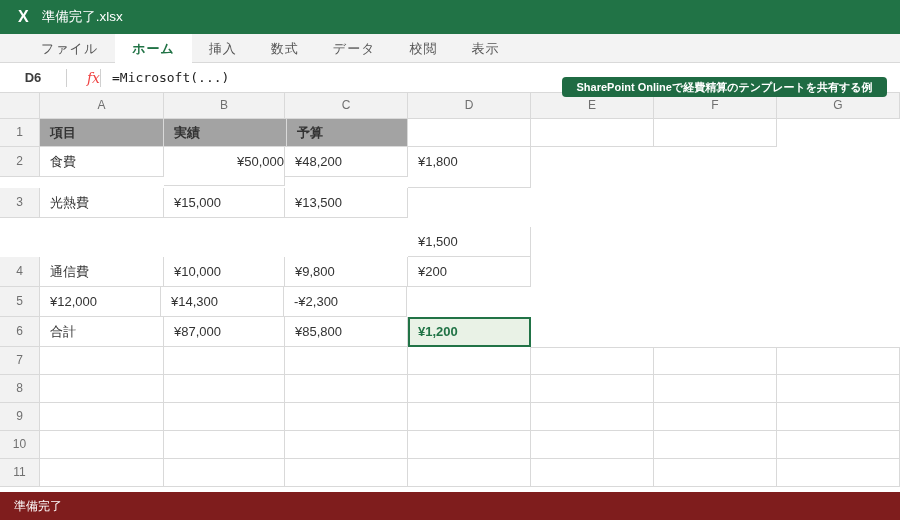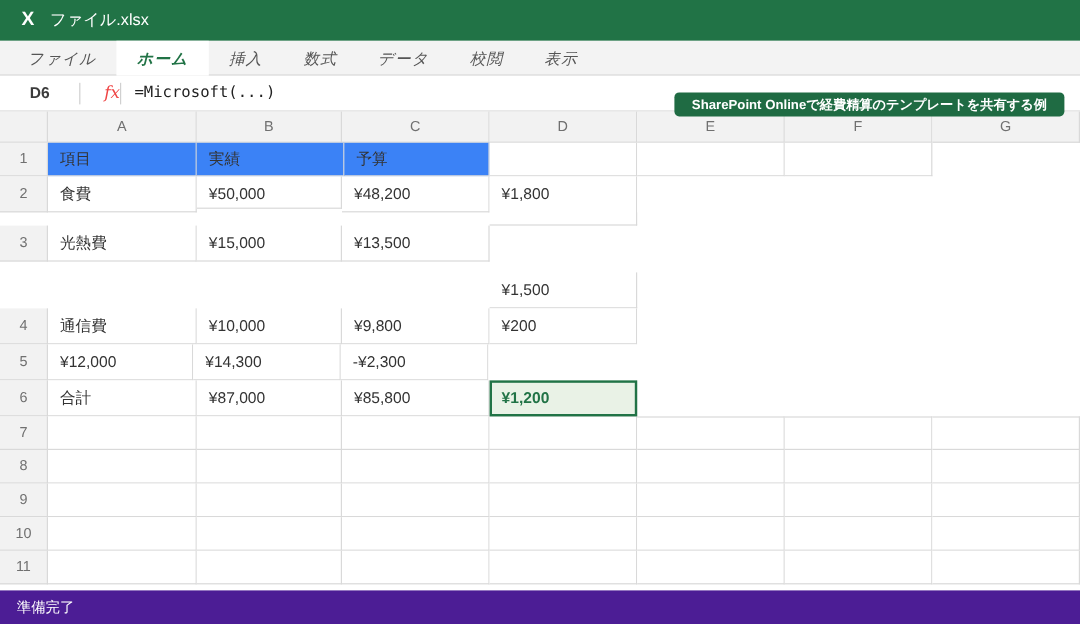--- a/index.html
+++ b/index.html
@@ -12,21 +12,21 @@
   
   .titlebar {
     position:absolute; top:0; left:0; width:900px; height:34px;
     background:#217346; display:flex; align-items:center; padding-left:18px;
   }
   .logo { color:#fff; font-weight:bold; font-size:16px; margin-right:13px; }
   .wintitle { color:#fff; font-size:13.5px; }
   
   .tabbar {
     position:absolute; top:34px; left:0; width:900px; height:29px;
-    background:#f3f3f3; display:flex; align-items:stretch; padding-left:6px;font-style:italic;
+    background:#f3f3f3; display:flex; align-items:stretch; padding-left:24px;
   }
   .tabline { position:absolute; top:62px; left:0; width:900px; height:1px; background:#d9d9d9; z-index:1; }
   .tab {
     display:flex; align-items:center; padding:0 17px; font-size:13px;
     color:#555; position:relative; z-index:2; cursor:default; letter-spacing:1px;
   }
   .tab.active { background:#fff; color:#217346; font-weight:bold; }
   
   .formulabar {
     position:absolute; top:63px; left:0; width:900px; height:30px;
@@ -47,44 +47,44 @@
   .g-row { display:flex; }
   .cell {
     border-right:1px solid #d9d9d9; border-bottom:1px solid #d9d9d9;
     font-size:13px; color:#333; padding-left:10px; background:#fff;
     white-space:nowrap; overflow:hidden;
   }
   .cell.hdr, .cell.rownum {
     background:#f2f2f2; color:#707070; font-size:12px;
     text-align:center; padding-left:0;
   }
-  .cell.r1fill { background:#3b82f6; font-weight:normal; }
+  .cell.r1fill { background:#a3a3a3; font-weight:bold; }
   .cell.r1green { background:#e3eedb; font-weight:bold; }
   .cell.r1plain { font-weight:bold; }
   .cell.noborder { border-right:none; border-bottom:none; }
   .cell.topline { border-top:1px solid #d9d9d9; }
   .cell.selected {
     background:#e9f2e6; outline:2px solid #217346; outline-offset:-2px;
     color:#217346; font-weight:bold; position:relative; z-index:3;
   }
   
   .statusbar {
     position:absolute; left:0; bottom:0; width:900px; height:28px;
-    background:#4c1d95; color:#fff; display:flex; align-items:center;
+    background:#7f1d1d; color:#fff; display:flex; align-items:center;
     justify-content:space-between; padding:0 14px; font-size:12px;
   }
 </style>
 </head>
 <body>
 
 <div id="app">
 
   <div class="titlebar">
     <span class="logo">X</span>
-    <span class="wintitle">ファイル.xlsx</span>
+    <span class="wintitle">準備完了.xlsx</span>
   </div>
 
   <div class="tabbar" id="tabbar">
       <div class="tab">ファイル</div>
       <div class="tab active">ホーム</div>
       <div class="tab">挿入</div>
       <div class="tab">数式</div>
       <div class="tab">データ</div>
       <div class="tab">校閲</div>
       <div class="tab">表示</div>
@@ -117,21 +117,21 @@
         <div class="cell r1fill" style="width: 124px; height: 28px; line-height: 27px;">項目</div>
         <div class="cell r1fill" style="width: 123px; height: 28px; line-height: 27px;">実績</div>
         <div class="cell r1fill" style="width: 121px; height: 28px; line-height: 27px;">予算</div>
         <div class="cell r1plain" style="width: 123px; height: 28px; line-height: 27px;"></div>
         <div class="cell r1plain" style="width: 123px; height: 28px; line-height: 27px;"></div>
         <div class="cell r1plain" style="width: 123px; height: 28px; line-height: 27px;"></div>
       </div>
       <div class="g-row">
         <div class="cell rownum" style="width: 40px; height: 30px; line-height: 29px;">2</div>
         <div class="cell" style="width: 124px; height: 30px; line-height: 29px;">食費</div>
-        <div class="cell" style="width: 121px; height: 27px; line-height: 29px;">¥50,000</div>
+        <div class="cell" style="width: 121px; height: 39px; line-height: 29px; text-align: right;">¥50,000</div>
         <div class="cell" style="width: 123px; height: 30px; line-height: 29px;">¥48,200</div>
         <div class="cell" style="width: 123px; height: 41px; line-height: 29px;">¥1,800</div>
         <div class="cell noborder" style="width: 123px; height: 30px; line-height: 29px;"></div>
         <div class="cell noborder" style="width: 123px; height: 30px; line-height: 29px;"></div>
         <div class="cell noborder" style="width: 123px; height: 30px; line-height: 29px;"></div>
       </div>
       <div class="g-row">
         <div class="cell rownum" style="width: 40px; height: 30px; line-height: 29px;">3</div>
         <div class="cell" style="width: 124px; height: 30px; line-height: 29px;">光熱費</div>
         <div class="cell" style="width: 121px; height: 30px; line-height: 29px;">¥15,000</div>

